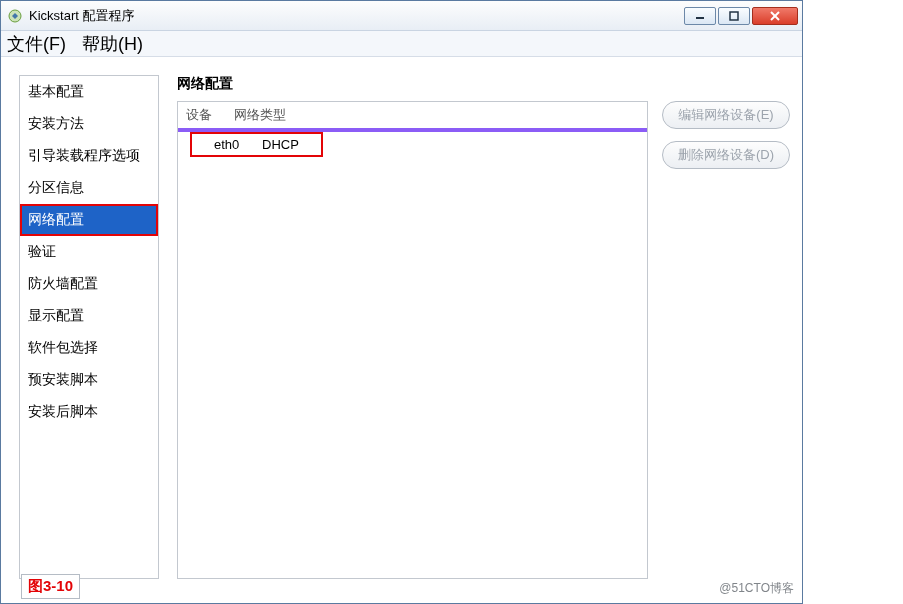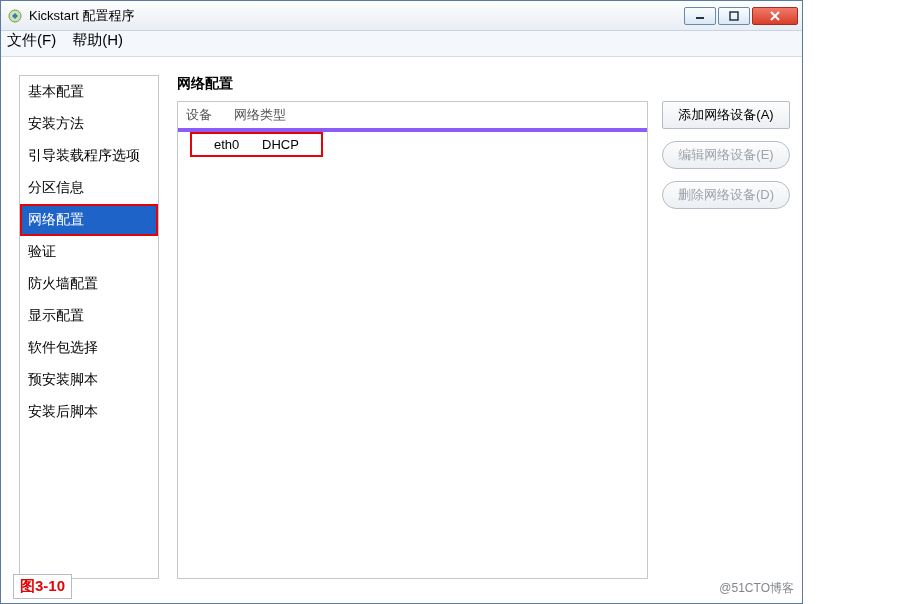--- a/index.html
+++ b/index.html
@@ -4,39 +4,39 @@
 <style>
   * { box-sizing: border-box; font-family: "Microsoft YaHei", Tahoma, sans-serif; }
   html, body { margin:0; padding:0; background:#fff; }
   .window { width:803px; height:604px; border:1px solid #5a7aa0; background:#fff; position:relative; }
   .titlebar { height:30px; background:linear-gradient(#fdfdfd,#e8eef5); border-bottom:1px solid #c9d4e2; display:flex; align-items:center; padding:0 4px; }
   .titlebar .icon { width:16px; height:16px; margin:0 6px 0 2px; display:flex; align-items:center; justify-content:center; }
   .titlebar .title { font-size:13px; color:#000; }
   .winbtns { margin-left:auto; display:flex; gap:2px; align-items:center; }
   .winbtn { width:32px; height:18px; border:1px solid #6c88a8; background:linear-gradient(#fafdff,#dbe7f4); display:flex; align-items:center; justify-content:center; font-size:10px; color:#234; cursor:pointer; border-radius:2px; }
   .winbtn.close { width:46px; background:linear-gradient(#f07a6a,#da3e2a); border-color:#a32e1d; color:#fff; font-weight:bold; }
-  .menubar { height:26px; border-bottom:1px solid #d6dde7; display:flex; align-items:flex-start; padding:0 6px; gap:16px; font-size:15px; color:#000; background:#f4f7fb; }
+  .menubar { height:26px; border-bottom:1px solid #d6dde7; display:flex; align-items:center; padding:0 6px; gap:16px; font-size:18px; color:#000; background:#f4f7fb; }
   .menubar span { cursor:pointer; }
   .body { display:flex; height:calc(100% - 56px); padding:18px 12px 24px 18px; gap:18px; background:#fff;justify-content:space-between; }
   .sidebar { width:140px; border:1px solid #c3c8cf; background:#fff; }
   .sidebar-item { font-size:14px; color:#000; padding:7px 8px; cursor:pointer; white-space:nowrap; }
   .sidebar-item.selected { background:#1e63c7; color:#fff; border:2px solid #e30407; padding:5px 6px; }
   .main { flex:1; display:flex; flex-direction:column; }
   .main-title { font-size:14px; font-weight:bold; margin-bottom:8px; }
   .main-row { display:flex; gap:14px; flex:1; }
   .table-wrap { flex:1; border:1px solid #c3c8cf; background:#fff; display:flex; flex-direction:column; min-height:0; }
   .table-head { display:flex; padding:4px 8px; font-size:13px; color:#555; border-bottom:4px solid #8b5cf6; }
   .col1 { width:48px; }
   .table-body { flex:1; }
   .table-row { display:flex; padding:5px 8px; font-size:13px; color:#000; }
   .table-row.hl { border:2px solid #e30407; width:max-content; padding:3px 22px; margin-left:12px; }
   .btns { width:128px; display:flex; flex-direction:column; gap:12px; }
   .btn { height:28px; font-size:13px; border:1px solid #b5bcc5; background:linear-gradient(#fdfdfd,#eceff3); display:flex; align-items:center; justify-content:center; cursor:pointer; color:#000; border-radius:2px; }
   .btn.disabled { color:#9da4ad; cursor:default;border-radius:14px; }
-  .figlabel { position:absolute; left:12px; bottom:4px; background:#fff; border:1px solid #b5bcc5; padding:2px 6px; font-size:15px; font-weight:bold; color:#e30407; }
+  .figlabel { position:absolute; left:20px; bottom:4px; background:#fff; border:1px solid #b5bcc5; padding:2px 6px; font-size:15px; font-weight:bold; color:#e30407; }
   .watermark { position:absolute; right:8px; bottom:6px; font-size:12px; color:#6b7076; opacity:.85; }
 </style>
 </head>
 <body>
 
 <div class="window">
 
   <div class="titlebar">
     <span class="icon">
       <svg width="16" height="16" viewBox="0 0 16 16">
@@ -95,21 +95,20 @@
             <span>网络类型</span>
           </div>
           <div class="table-body">
             <div class="table-row hl">
               <span class="col1">eth0</span>
               <span>DHCP</span>
             </div>
           </div>
         </div>
         <div class="btns">
-          <div class="btn">添加网络设备(A)</div>
           <div class="btn disabled">编辑网络设备(E)</div>
           <div class="btn disabled">删除网络设备(D)</div>
         </div>
       </div>
     </div>
 
   </div>
 
   <div class="figlabel">图3-10</div>
   <div class="watermark">@51CTO博客</div>

